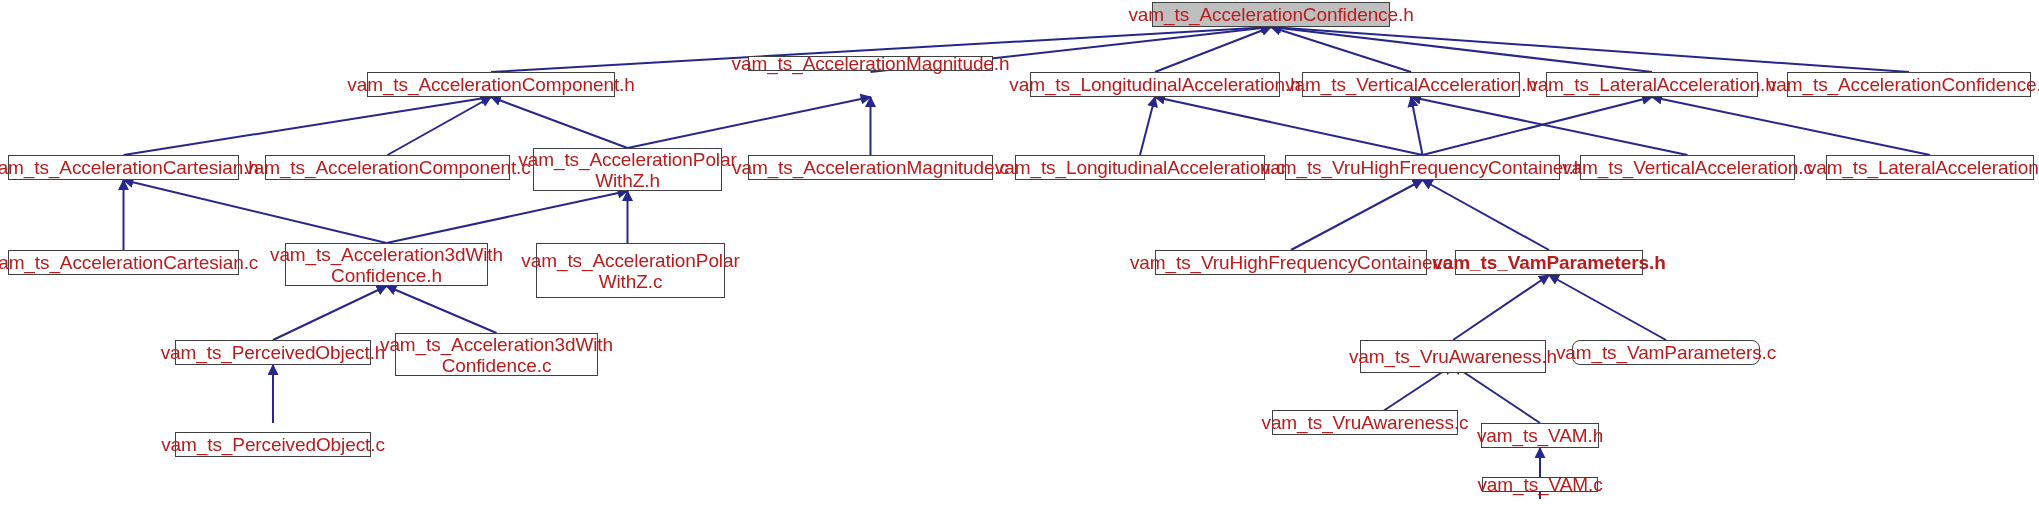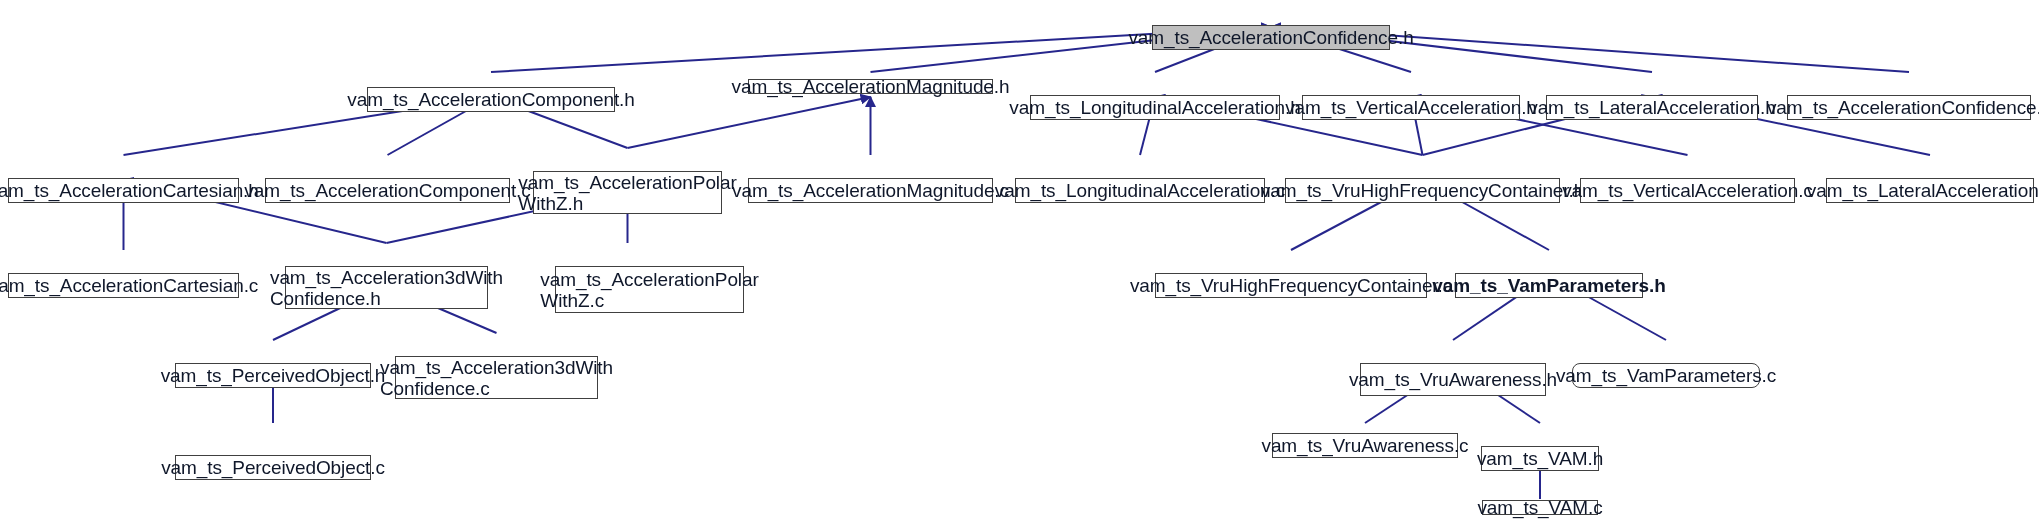--- a/index.html
+++ b/index.html
@@ -21,31 +21,30 @@
     top: 0;
     width: 2039px;
     height: 529px;
     pointer-events: none;
   }
   .node {
     position: absolute;
     box-sizing: border-box;
     border: 1px solid #404040;
     background: #ffffff;
-    color: #0f172a;
+    color: #b91c1c;
     font-size: 19px;
     line-height: 21px;
-    text-align: left;
+    text-align: center;
     display: flex;
     align-items: center;
     justify-content: center;
     white-space: pre-line;
     z-index: 5;
     letter-spacing: -0.1px;
-    margin-top: 23px;
   }
   .node.root {
     background: #bfbfbf;
     border-color: #404040;
   }
 </style>
 </head>
 <body>
 
 <div id="graph">
@@ -82,39 +81,39 @@
       <line x1="496.5" y1="333" x2="386.5" y2="286" stroke="#26268c" stroke-width="2" marker-end="url(#arrow)"></line>
       <line x1="1453" y1="340" x2="1549" y2="275" stroke="#26268c" stroke-width="2" marker-end="url(#arrow)"></line>
       <line x1="1666" y1="340" x2="1549" y2="275" stroke="#26268c" stroke-width="2" marker-end="url(#arrow)"></line>
       <line x1="273" y1="423" x2="273" y2="365" stroke="#26268c" stroke-width="2" marker-end="url(#arrow)"></line>
       <line x1="1365" y1="423" x2="1453" y2="365" stroke="#26268c" stroke-width="2" marker-end="url(#arrow)"></line>
       <line x1="1540" y1="423" x2="1453" y2="365" stroke="#26268c" stroke-width="2" marker-end="url(#arrow)"></line>
       <line x1="1540" y1="499" x2="1540" y2="448" stroke="#26268c" stroke-width="2" marker-end="url(#arrow)"></line>
     </svg>
   <div id="node-layer">
       <div class="node root" style="left: 1152px; top: 2px; width: 238px; height: 25px;">vam_ts_AccelerationConfidence.h</div>
-      <div class="node" style="left: 367px; top: 64px; width: 248px; height: 25px;">vam_ts_AccelerationComponent.h</div>
+      <div class="node" style="left: 367px; top: 72px; width: 248px; height: 25px;">vam_ts_AccelerationComponent.h</div>
       <div class="node" style="left: 748px; top: 56px; width: 245px; height: 15px;">vam_ts_AccelerationMagnitude.h</div>
       <div class="node" style="left: 1030px; top: 72px; width: 250px; height: 25px;">vam_ts_LongitudinalAcceleration.h</div>
       <div class="node" style="left: 1302px; top: 72px; width: 218px; height: 25px;">vam_ts_VerticalAcceleration.h</div>
       <div class="node" style="left: 1546px; top: 72px; width: 212px; height: 25px;">vam_ts_LateralAcceleration.h</div>
       <div class="node" style="left: 1787px; top: 72px; width: 244px; height: 25px;">vam_ts_AccelerationConfidence.c</div>
       <div class="node" style="left: 8px; top: 155px; width: 231px; height: 25px;">vam_ts_AccelerationCartesian.h</div>
       <div class="node" style="left: 265px; top: 155px; width: 245px; height: 25px;">vam_ts_AccelerationComponent.c</div>
       <div class="node" style="left: 533px; top: 148px; width: 189px; height: 43px;">vam_ts_AccelerationPolar
 WithZ.h</div>
       <div class="node" style="left: 748px; top: 155px; width: 245px; height: 25px;">vam_ts_AccelerationMagnitude.c</div>
       <div class="node" style="left: 1015px; top: 155px; width: 250px; height: 25px;">vam_ts_LongitudinalAcceleration.c</div>
       <div class="node" style="left: 1285px; top: 155px; width: 275px; height: 25px;">vam_ts_VruHighFrequencyContainer.h</div>
       <div class="node" style="left: 1580px; top: 155px; width: 215px; height: 25px;">vam_ts_VerticalAcceleration.c</div>
       <div class="node" style="left: 1826px; top: 155px; width: 208px; height: 25px;">vam_ts_LateralAcceleration.c</div>
       <div class="node" style="left: 8px; top: 250px; width: 231px; height: 25px;">vam_ts_AccelerationCartesian.c</div>
       <div class="node" style="left: 285px; top: 243px; width: 203px; height: 43px;">vam_ts_Acceleration3dWith
 Confidence.h</div>
-      <div class="node" style="left: 555px; top: 243px; width: 189px; height: 47px;">vam_ts_AccelerationPolar
+      <div class="node" style="left: 536px; top: 243px; width: 189px; height: 55px;">vam_ts_AccelerationPolar
 WithZ.c</div>
       <div class="node" style="left: 1155px; top: 250px; width: 272px; height: 25px;">vam_ts_VruHighFrequencyContainer.c</div>
       <div class="node" style="left: 1455px; top: 250px; width: 188px; height: 25px; font-weight: bold;">vam_ts_VamParameters.h</div>
       <div class="node" style="left: 175px; top: 340px; width: 196px; height: 25px;">vam_ts_PerceivedObject.h</div>
       <div class="node" style="left: 395px; top: 333px; width: 203px; height: 43px;">vam_ts_Acceleration3dWith
 Confidence.c</div>
       <div class="node" style="left: 1360px; top: 340px; width: 186px; height: 33px;">vam_ts_VruAwareness.h</div>
       <div class="node" style="left: 1572px; top: 340px; width: 188px; height: 25px; border-radius: 8px;">vam_ts_VamParameters.c</div>
       <div class="node" style="left: 175px; top: 432px; width: 196px; height: 25px;">vam_ts_PerceivedObject.c</div>
       <div class="node" style="left: 1272px; top: 410px; width: 186px; height: 25px;">vam_ts_VruAwareness.c</div>

